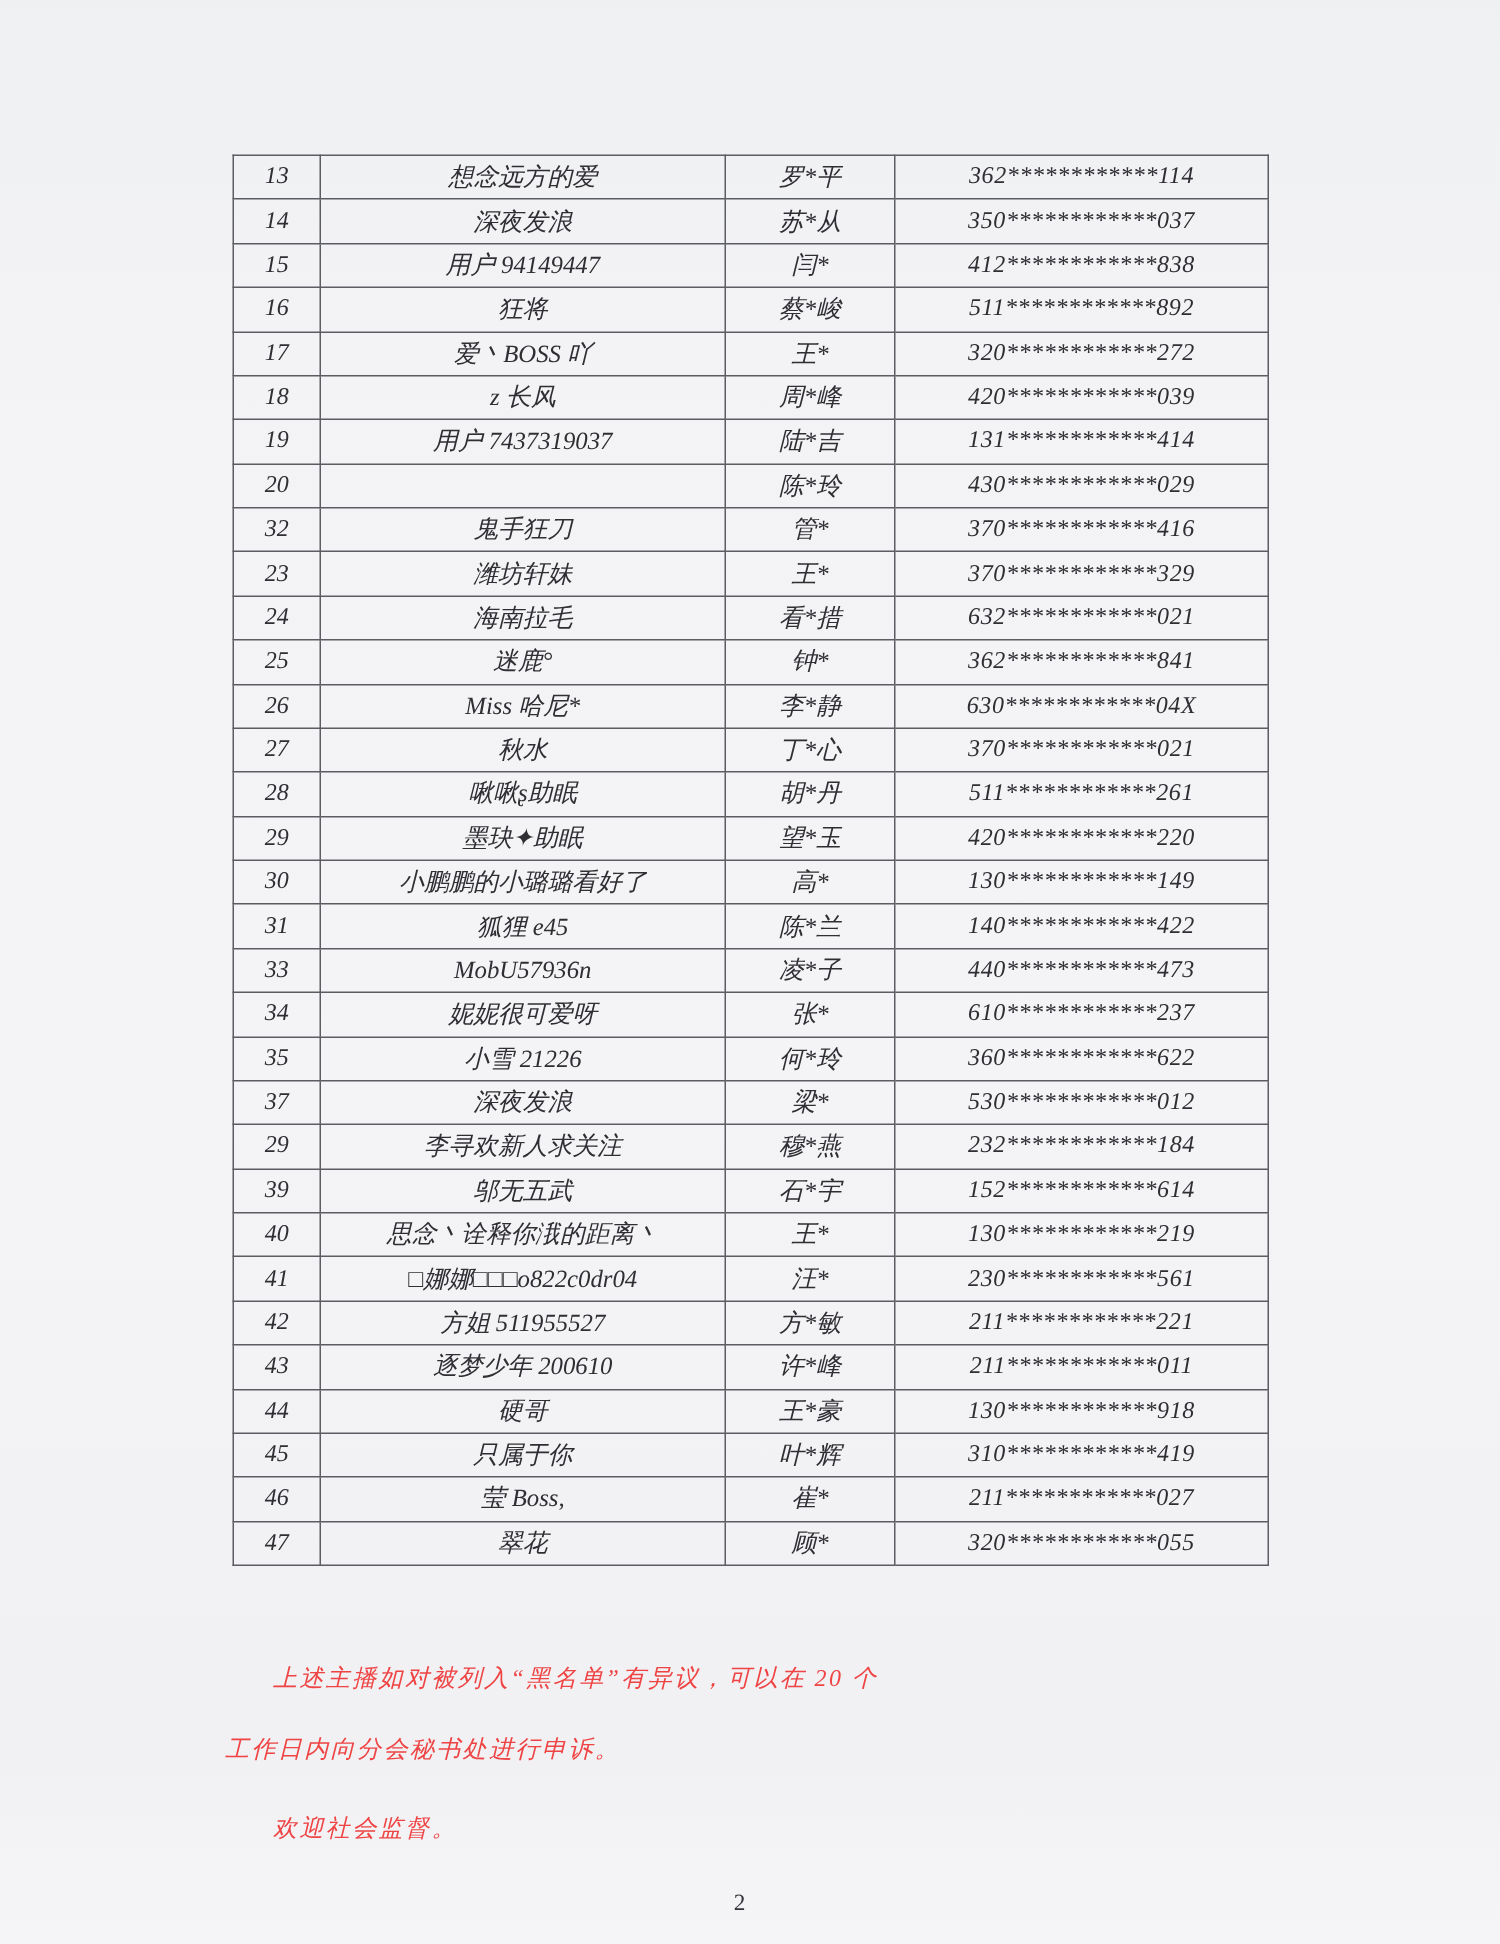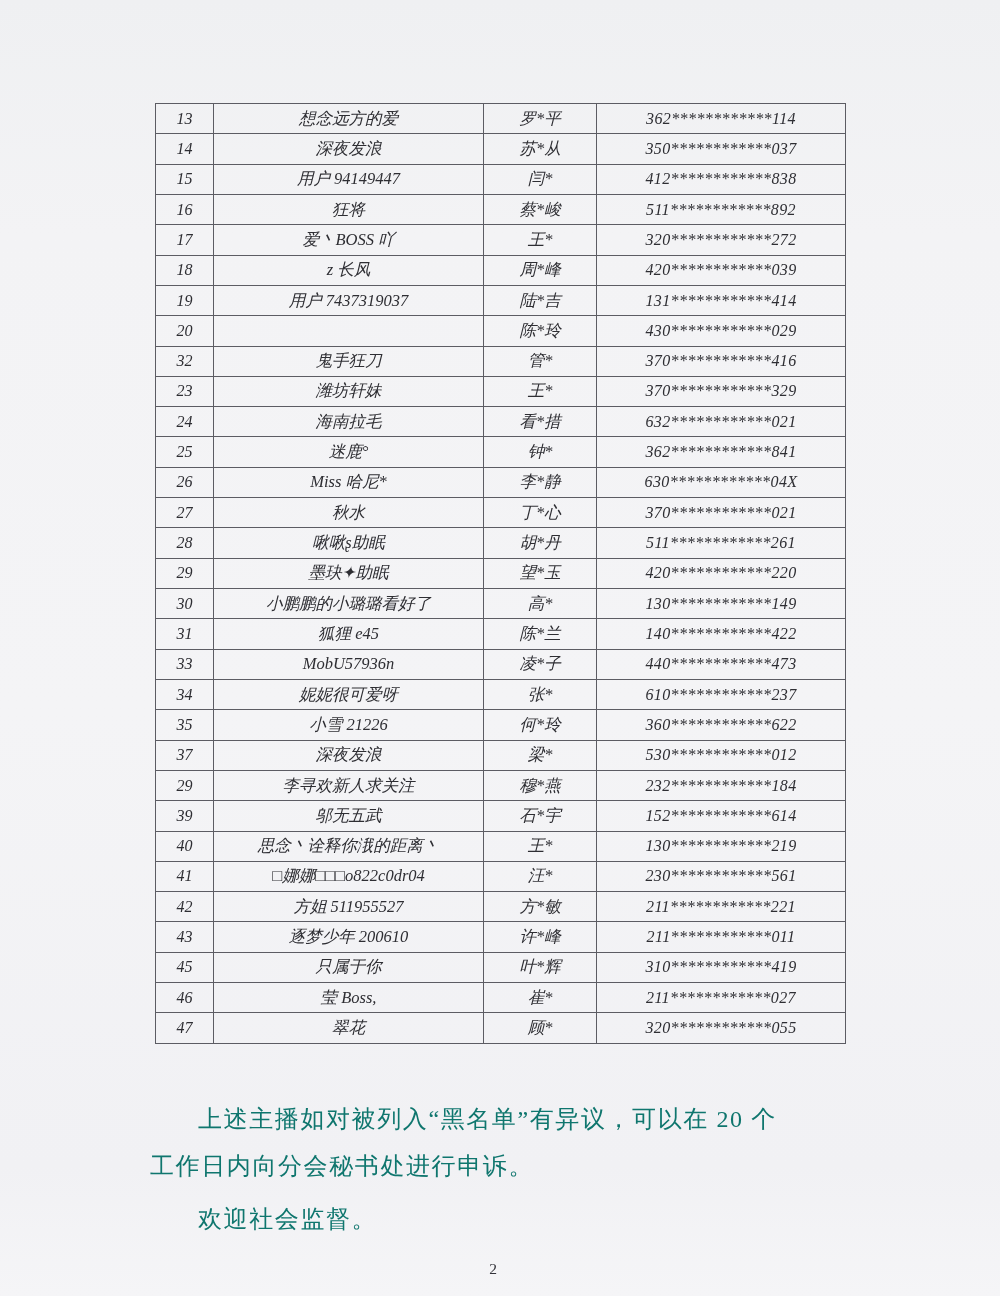--- a/index.html
+++ b/index.html
@@ -24,21 +24,21 @@
   }
   table.blacklist col.c0{width:58px;}
   table.blacklist col.c1{width:270px;}
   table.blacklist col.c2{width:113px;}
   table.blacklist col.c3{width:249px;}
   table.blacklist td.c0{font-size:16px;}
   table.blacklist td.c3{font-size:16px;letter-spacing:0.4px;}
   
   .notes{
     position:absolute;left:150px;top:1096px;width:712px;
-    font-size:24px;line-height:47px;letter-spacing:1.6px;color:#0f766e;
+    font-size:16px;line-height:47px;letter-spacing:1.6px;color:#ef4444;font-style:italic;
   }
   .notes p{margin:0;}
   .notes p.indent{text-indent:2em;}
   .notes p.gap{margin-top:6px;}
   
   .pageno{
     position:absolute;left:0;right:14px;top:1260px;text-align:center;
     font-size:15.5px;color:#33333a;
   }
 </style>
@@ -218,20 +218,26 @@
             <td class="c2">方*敏</td>
             <td class="c3">211************221</td>
           </tr>
           <tr>
             <td class="c0">43</td>
             <td class="c1">逐梦少年 200610</td>
             <td class="c2">许*峰</td>
             <td class="c3">211************011</td>
           </tr>
           <tr>
+            <td class="c0">44</td>
+            <td class="c1">硬哥</td>
+            <td class="c2">王*豪</td>
+            <td class="c3">130************918</td>
+          </tr>
+          <tr>
             <td class="c0">45</td>
             <td class="c1">只属于你</td>
             <td class="c2">叶*辉</td>
             <td class="c3">310************419</td>
           </tr>
           <tr>
             <td class="c0">46</td>
             <td class="c1">莹 Boss,</td>
             <td class="c2">崔*</td>
             <td class="c3">211************027</td>

